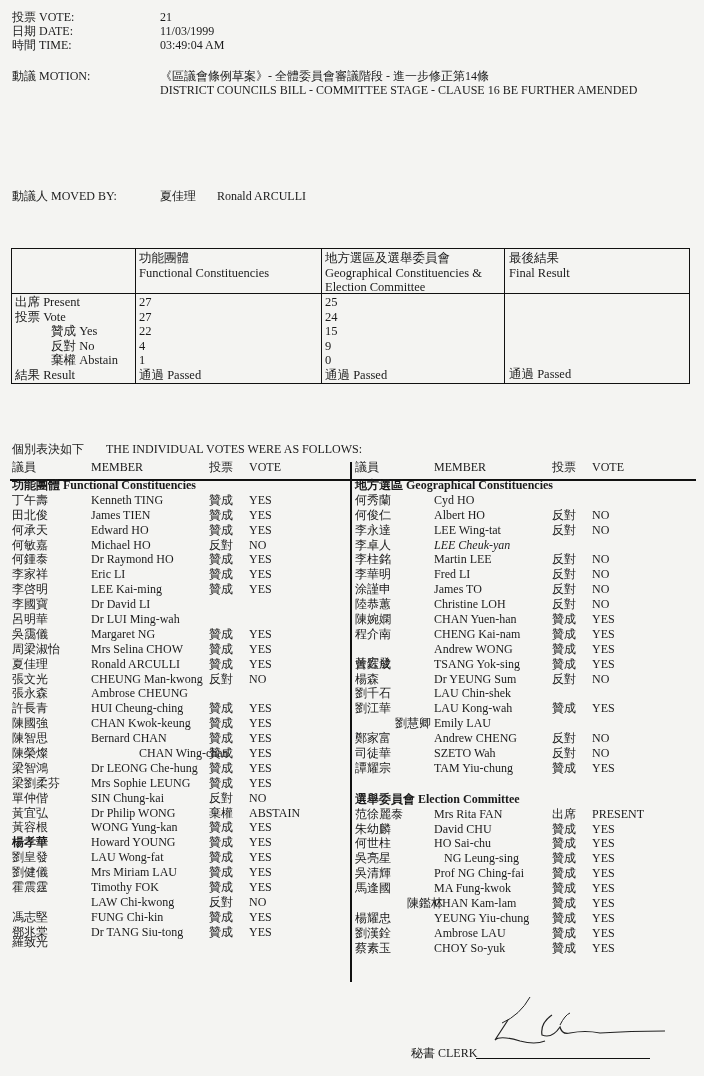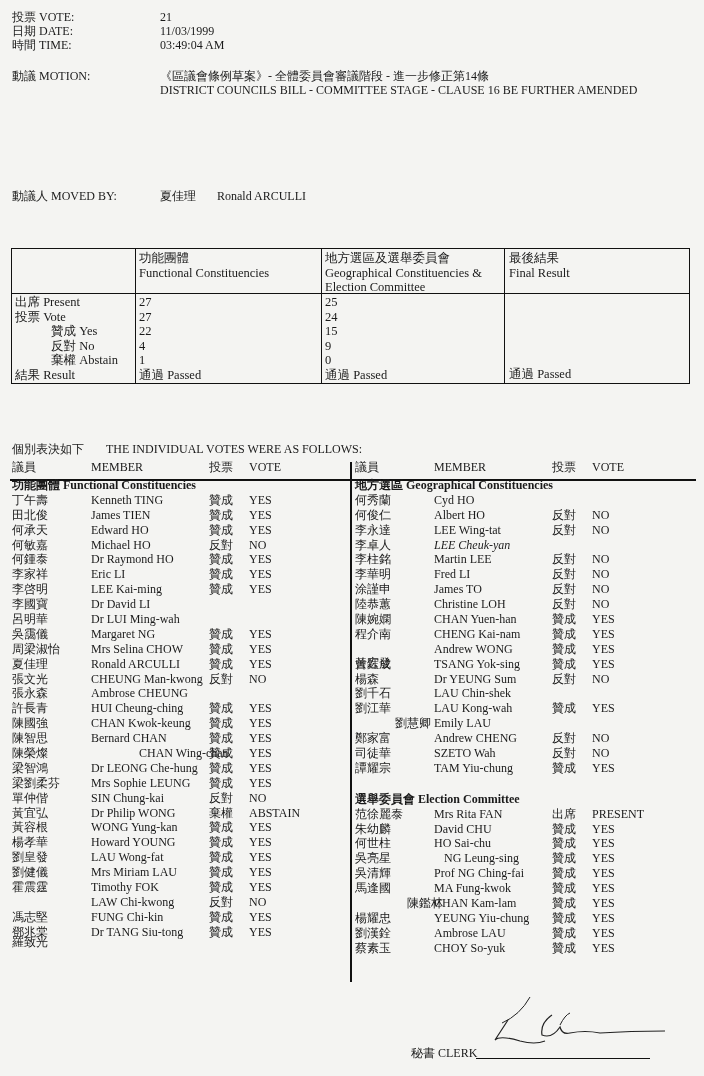--- a/index.html
+++ b/index.html
@@ -239,21 +239,21 @@
           <span style="left: 197px;">棄權</span>
           <span style="left: 237px;">ABSTAIN</span>
         </div>
         <div class="row">
           <span style="left: 0px;">黃容根</span>
           <span style="left: 79px;">WONG Yung-kan</span>
           <span style="left: 197px;">贊成</span>
           <span style="left: 237px;">YES</span>
         </div>
         <div class="row">
-          <span style="left: 0px;">楊孝華</span>
+          <span style="left: 0px; font-weight: bold;">楊孝華</span>
           <span style="left: 79px;">Howard YOUNG</span>
           <span style="left: 197px;">贊成</span>
           <span style="left: 237px;">YES</span>
         </div>
         <div class="row">
           <span style="left: 0px;">劉皇發</span>
           <span style="left: 79px;">LAU Wong-fat</span>
           <span style="left: 197px;">贊成</span>
           <span style="left: 237px;">YES</span>
         </div>

